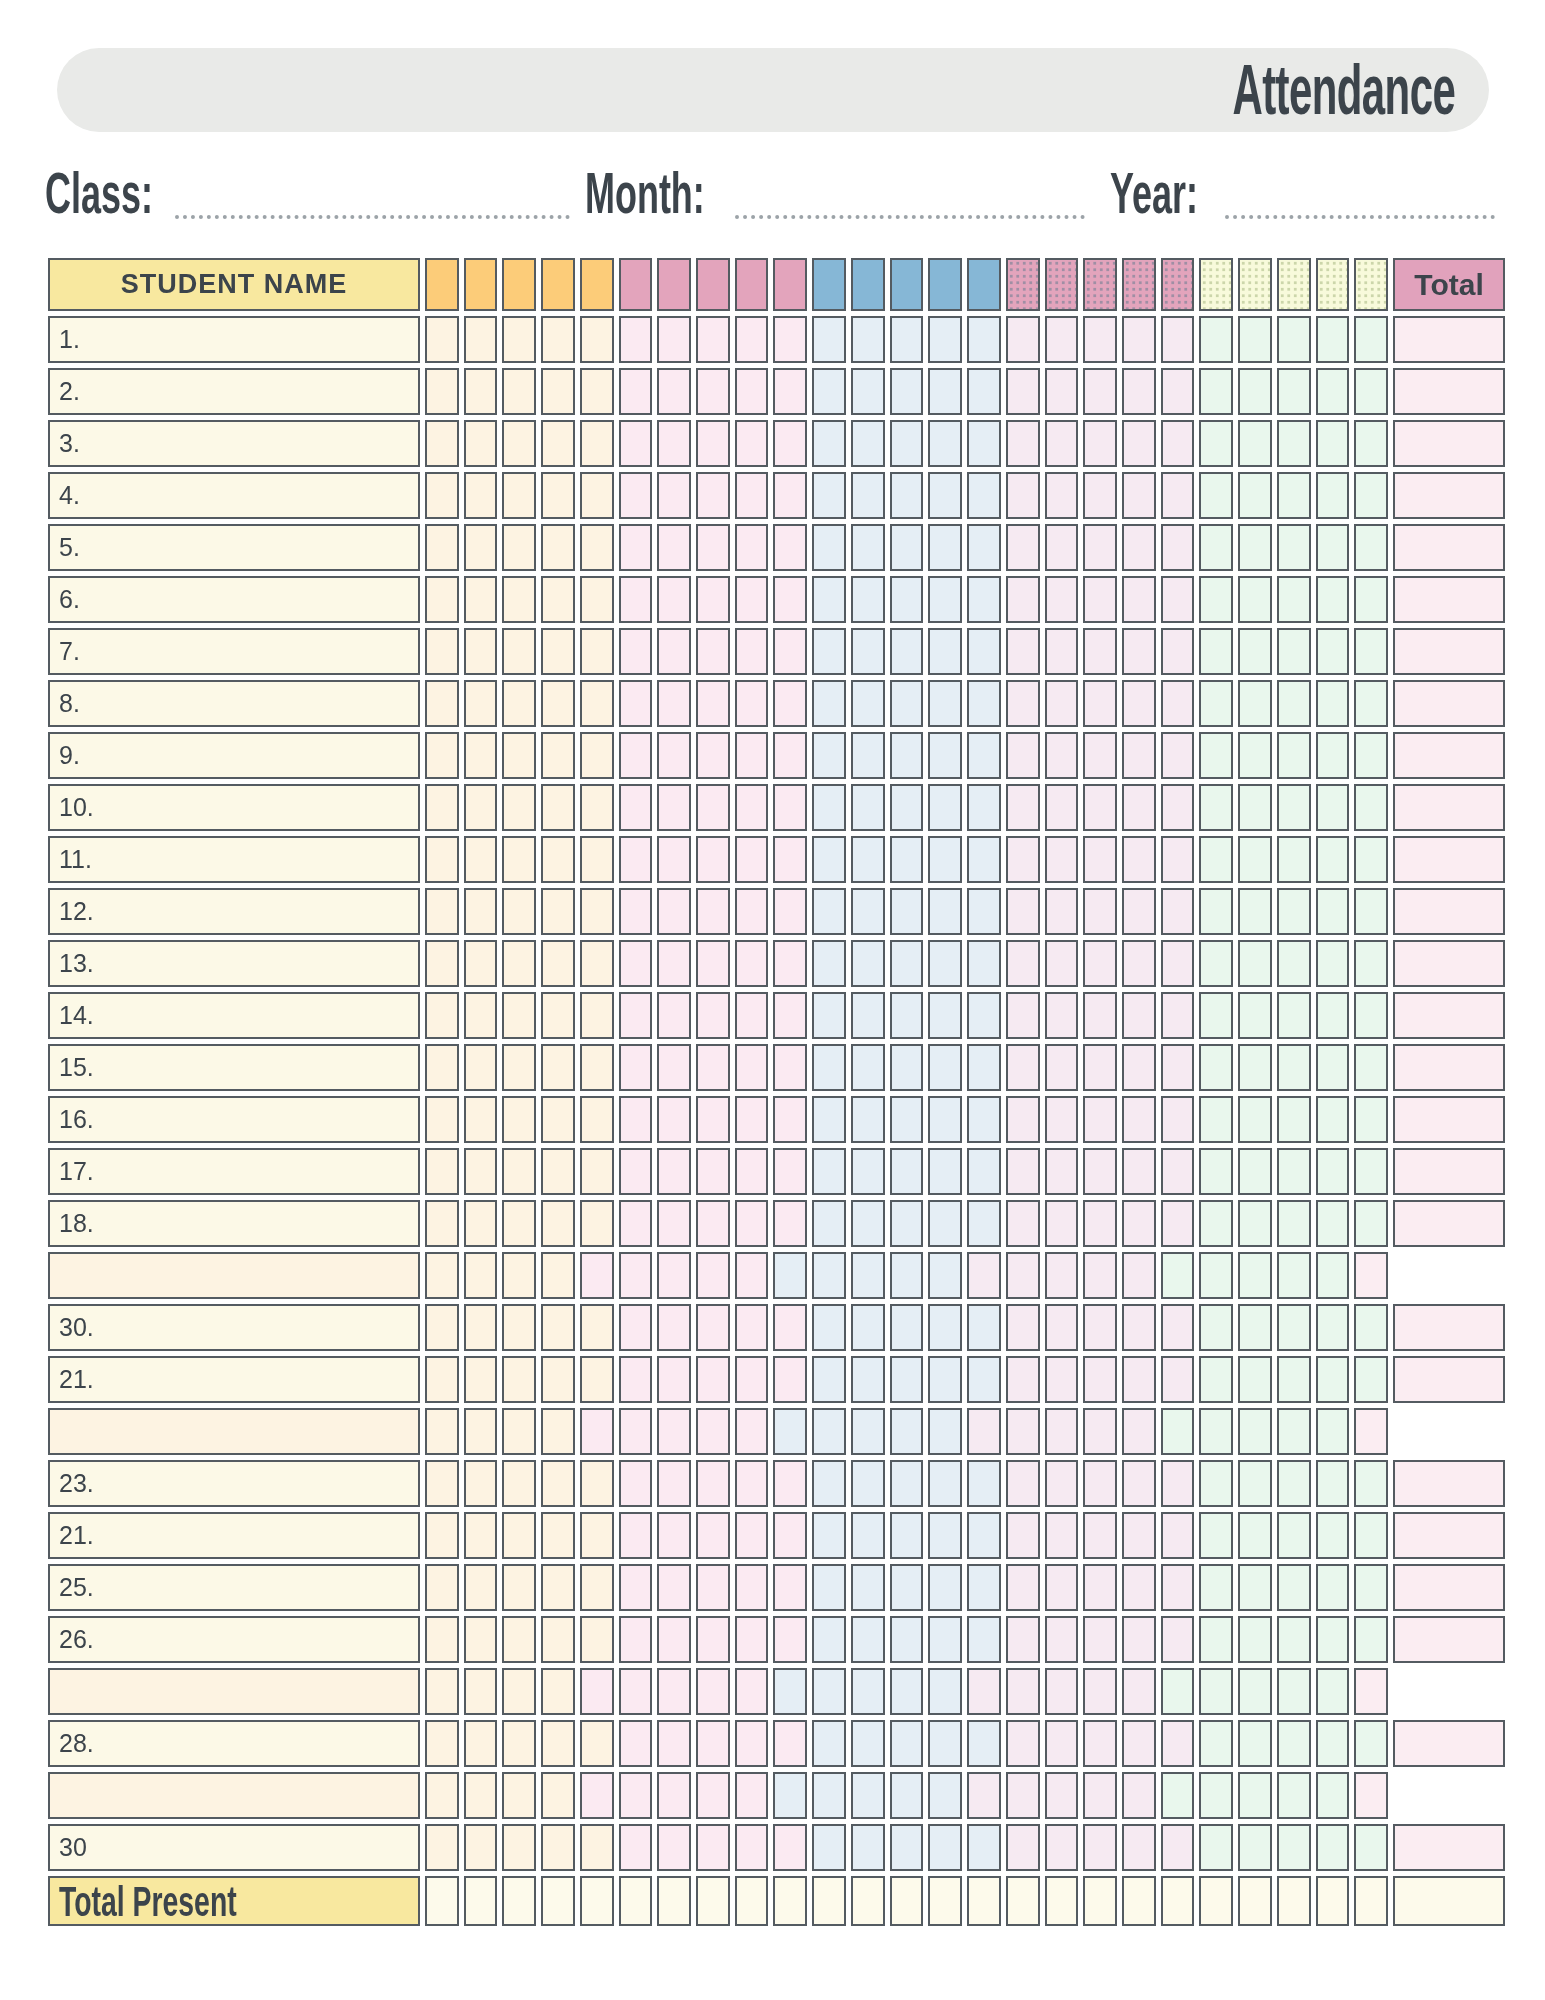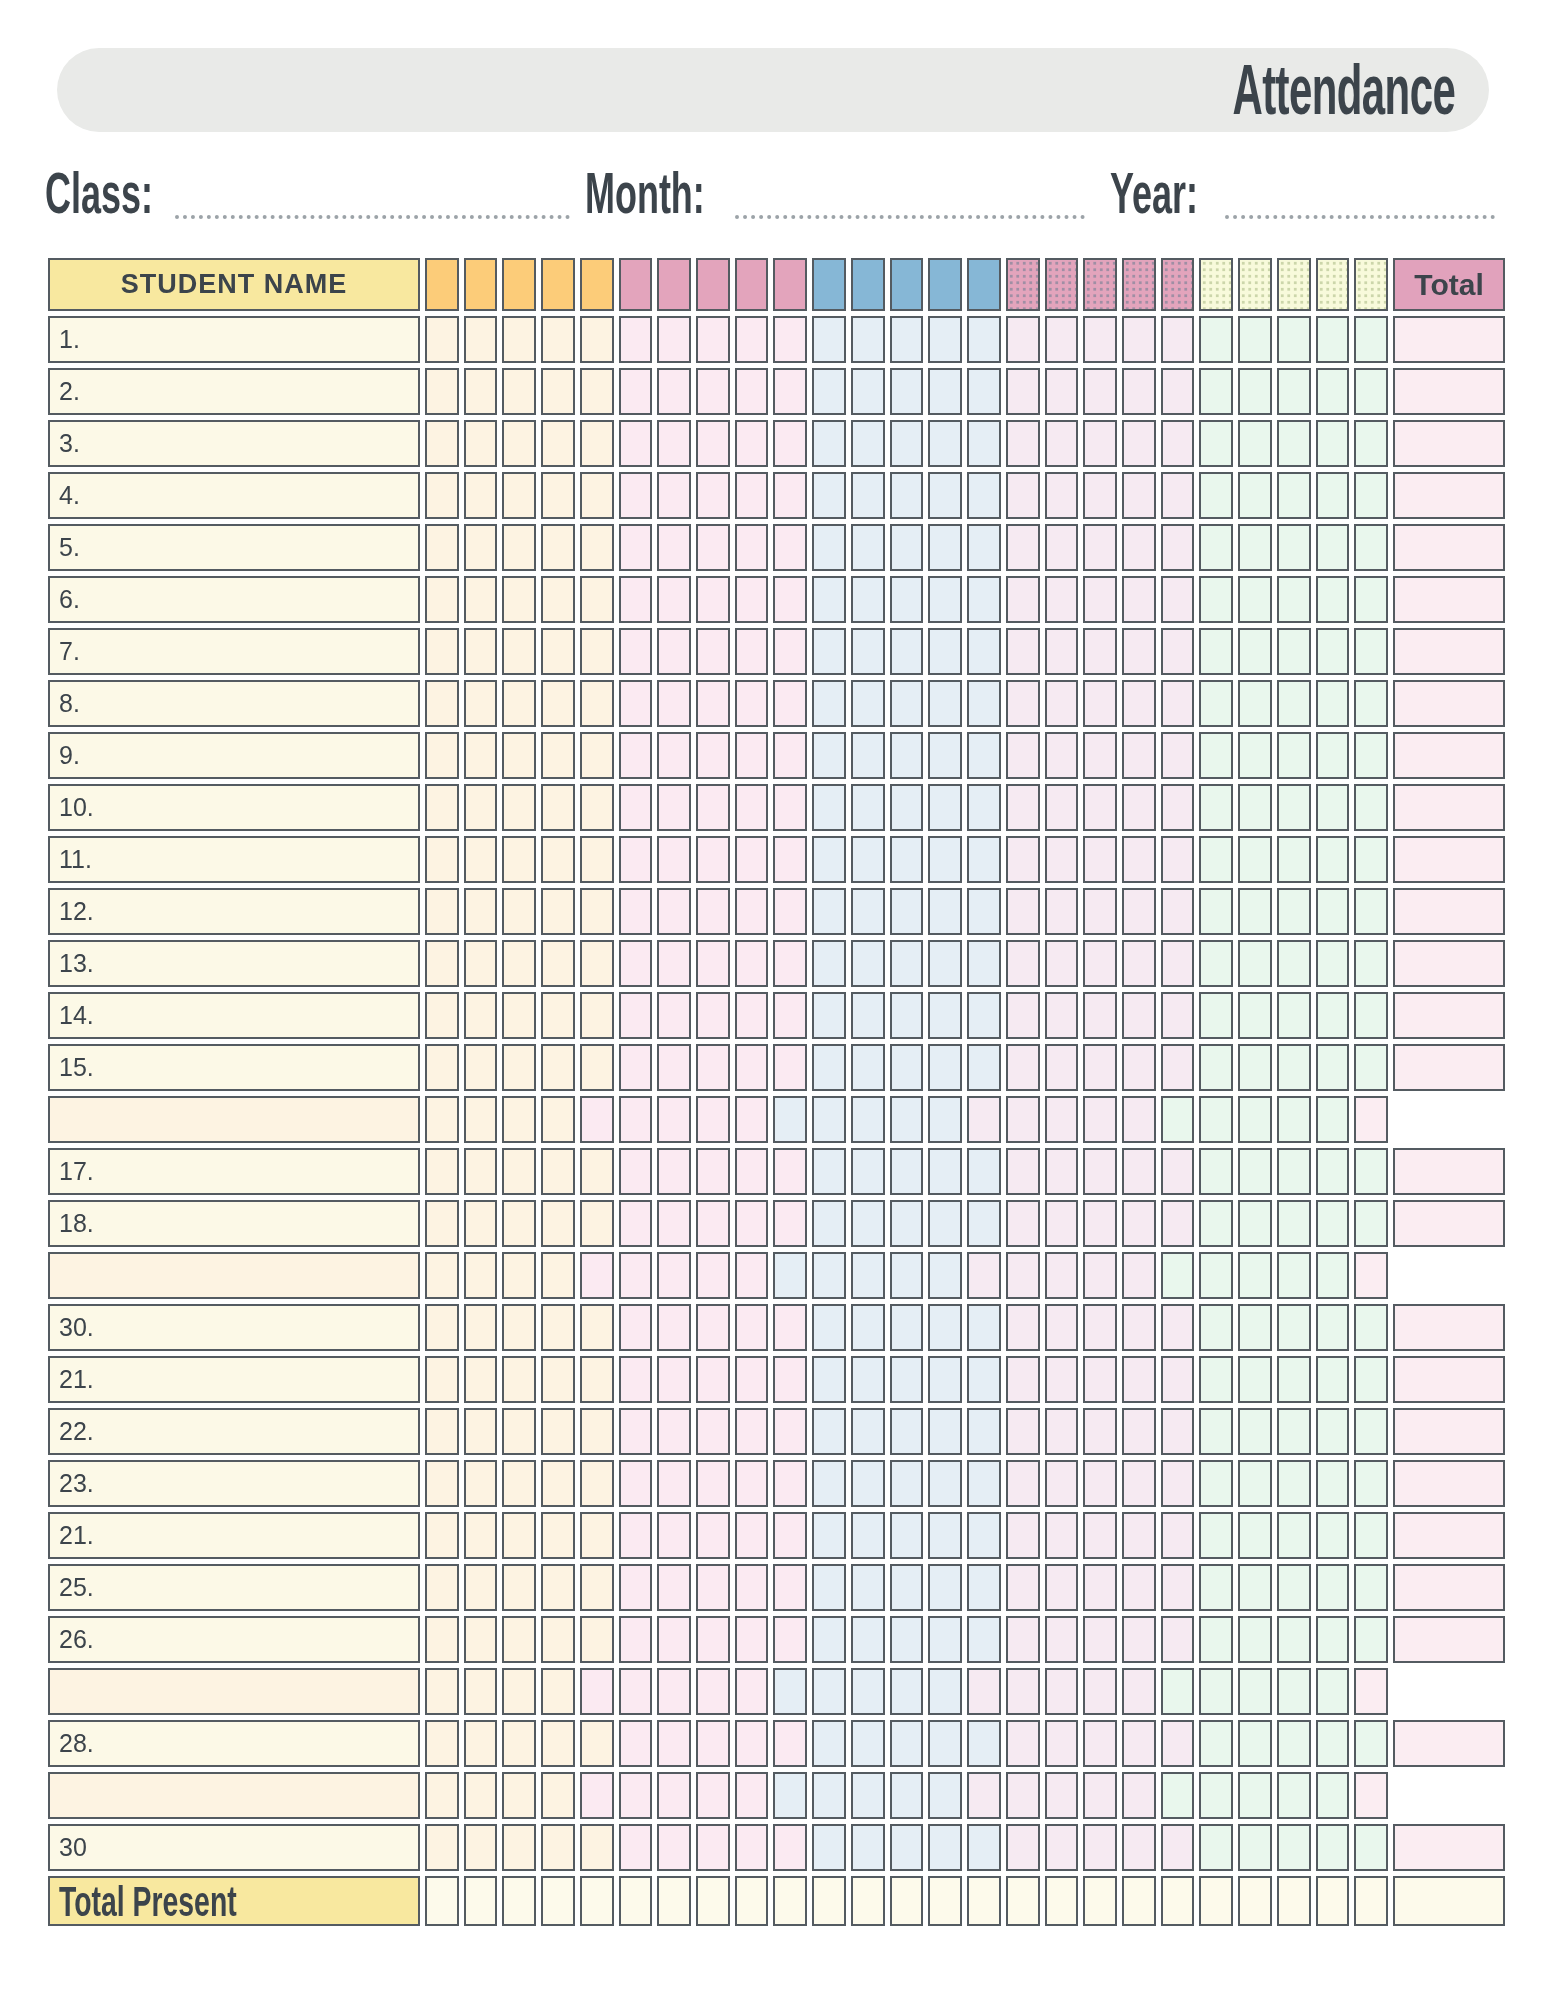--- a/index.html
+++ b/index.html
@@ -556,20 +556,23 @@
         <div class="cell day-cell" style="background: rgb(246, 234, 242);"></div>
         <div class="cell day-cell" style="background: rgb(246, 234, 242);"></div>
         <div class="cell day-cell" style="background: rgb(233, 247, 237);"></div>
         <div class="cell day-cell" style="background: rgb(233, 247, 237);"></div>
         <div class="cell day-cell" style="background: rgb(233, 247, 237);"></div>
         <div class="cell day-cell" style="background: rgb(233, 247, 237);"></div>
         <div class="cell day-cell" style="background: rgb(233, 247, 237);"></div>
         <div class="cell row-total"></div>
       </div>
       <div class="row">
+        <div class="cell name-cell">
+          <span>16.</span>
+        </div>
         <div class="cell day-cell" style="background: rgb(253, 243, 226);"></div>
         <div class="cell day-cell" style="background: rgb(253, 243, 226);"></div>
         <div class="cell day-cell" style="background: rgb(253, 243, 226);"></div>
         <div class="cell day-cell" style="background: rgb(253, 243, 226);"></div>
         <div class="cell day-cell" style="background: rgb(253, 243, 226);"></div>
         <div class="cell day-cell" style="background: rgb(251, 234, 242);"></div>
         <div class="cell day-cell" style="background: rgb(251, 234, 242);"></div>
         <div class="cell day-cell" style="background: rgb(251, 234, 242);"></div>
         <div class="cell day-cell" style="background: rgb(251, 234, 242);"></div>
         <div class="cell day-cell" style="background: rgb(251, 234, 242);"></div>
@@ -736,23 +739,20 @@
         <div class="cell day-cell" style="background: rgb(246, 234, 242);"></div>
         <div class="cell day-cell" style="background: rgb(246, 234, 242);"></div>
         <div class="cell day-cell" style="background: rgb(233, 247, 237);"></div>
         <div class="cell day-cell" style="background: rgb(233, 247, 237);"></div>
         <div class="cell day-cell" style="background: rgb(233, 247, 237);"></div>
         <div class="cell day-cell" style="background: rgb(233, 247, 237);"></div>
         <div class="cell day-cell" style="background: rgb(233, 247, 237);"></div>
         <div class="cell row-total"></div>
       </div>
       <div class="row">
-        <div class="cell name-cell">
-          <span>22.</span>
-        </div>
         <div class="cell day-cell" style="background: rgb(253, 243, 226);"></div>
         <div class="cell day-cell" style="background: rgb(253, 243, 226);"></div>
         <div class="cell day-cell" style="background: rgb(253, 243, 226);"></div>
         <div class="cell day-cell" style="background: rgb(253, 243, 226);"></div>
         <div class="cell day-cell" style="background: rgb(253, 243, 226);"></div>
         <div class="cell day-cell" style="background: rgb(251, 234, 242);"></div>
         <div class="cell day-cell" style="background: rgb(251, 234, 242);"></div>
         <div class="cell day-cell" style="background: rgb(251, 234, 242);"></div>
         <div class="cell day-cell" style="background: rgb(251, 234, 242);"></div>
         <div class="cell day-cell" style="background: rgb(251, 234, 242);"></div>

